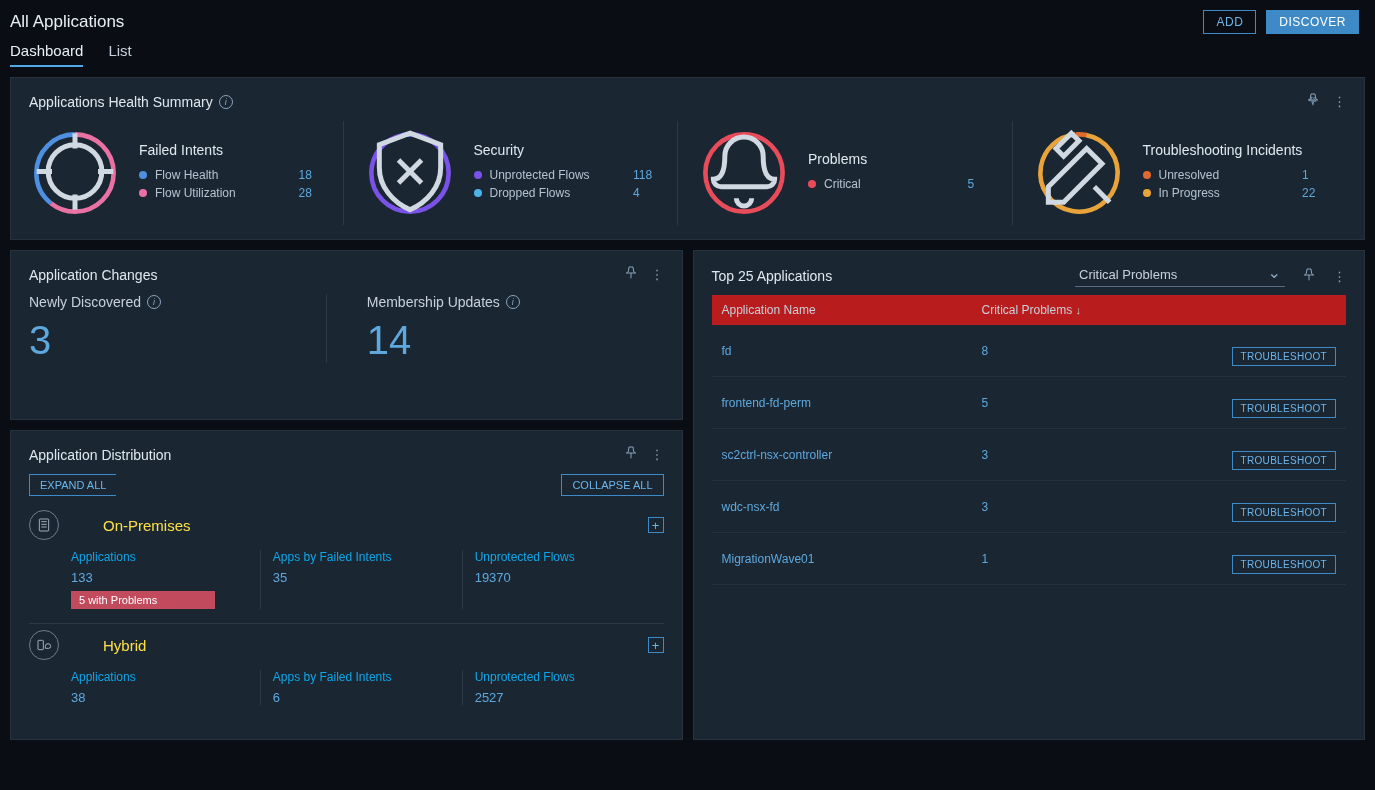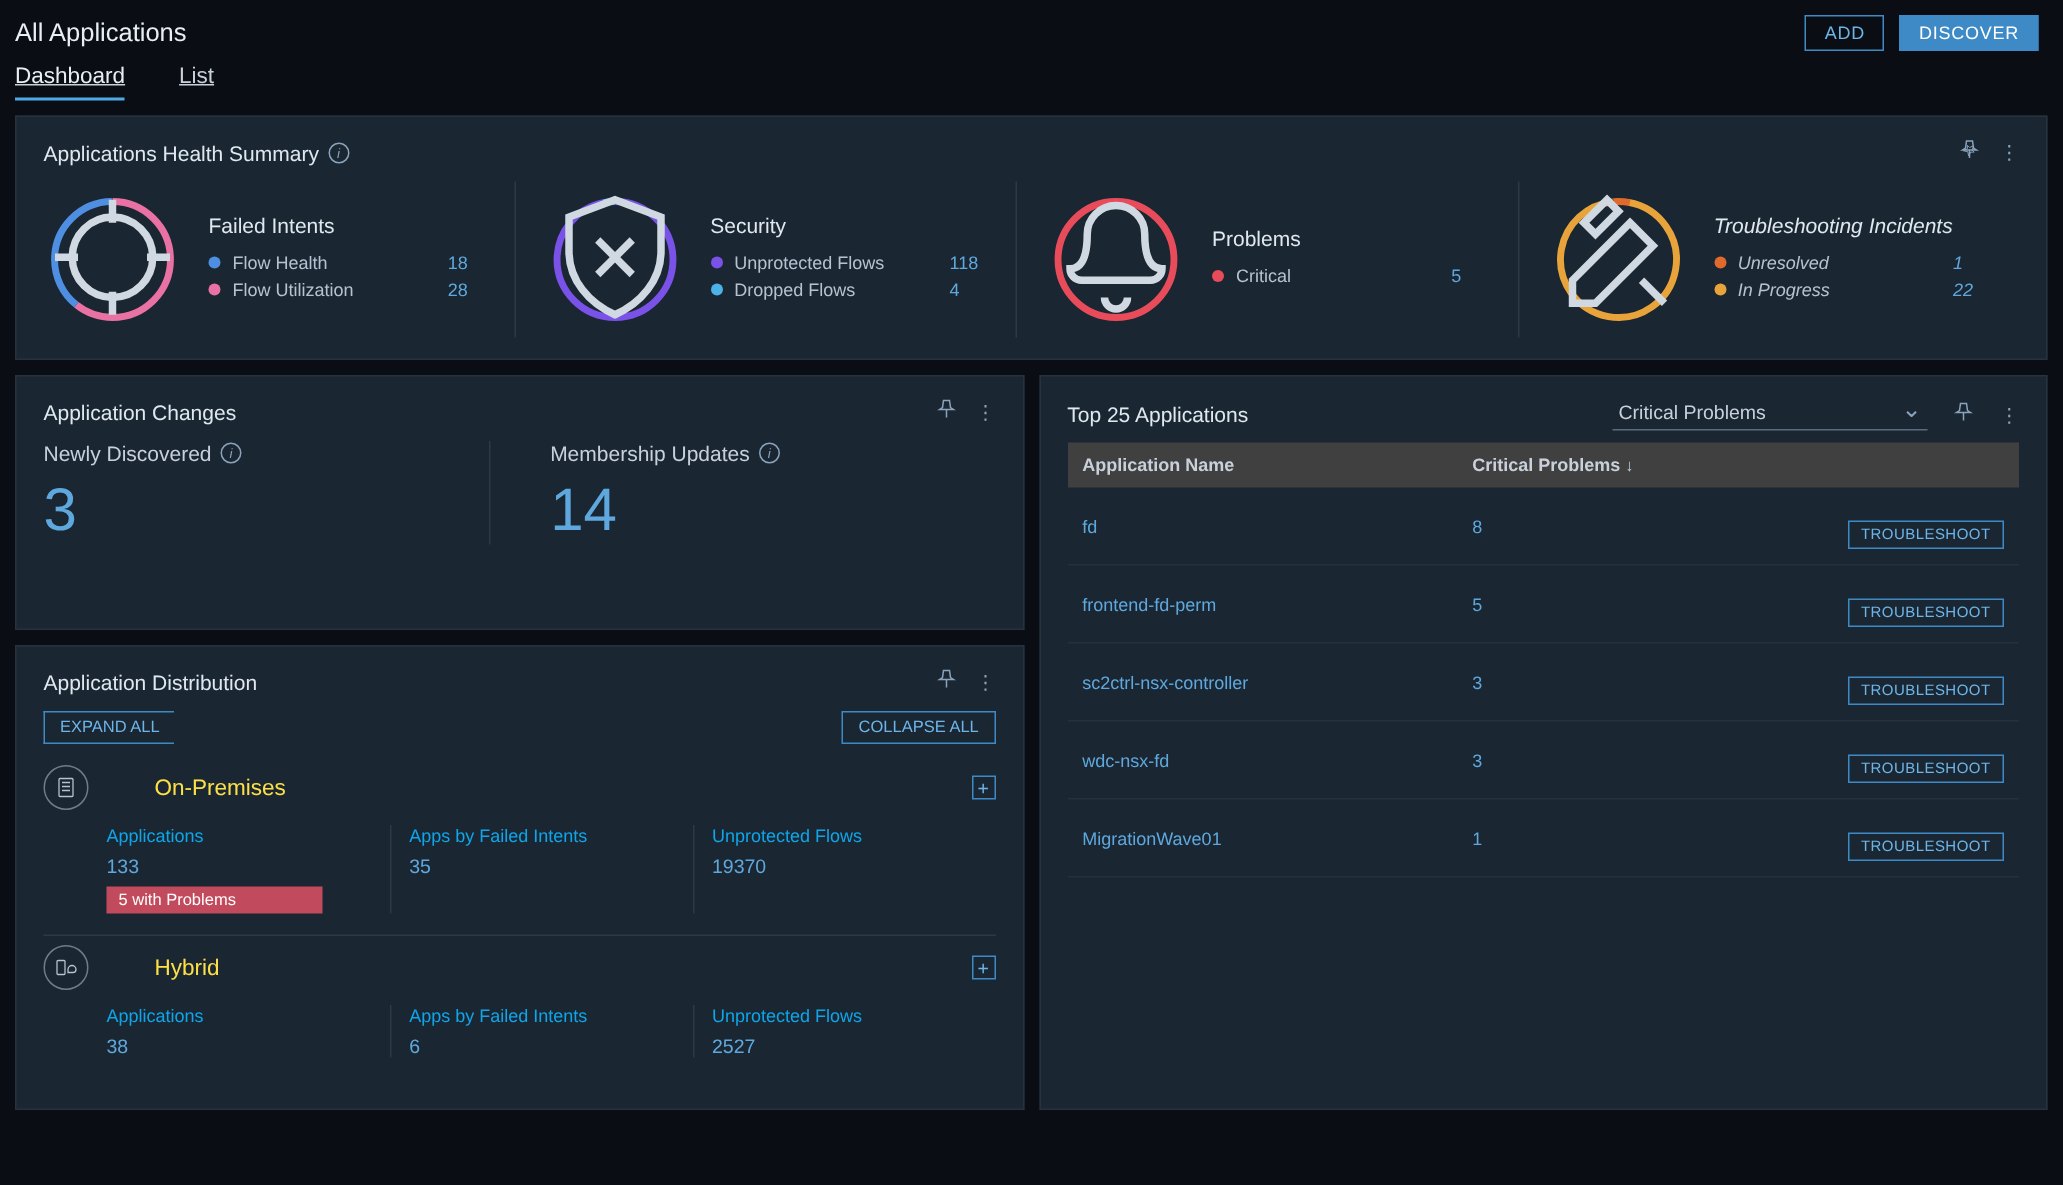--- a/index.html
+++ b/index.html
@@ -37,23 +37,22 @@
   border: 1px solid #3d8ac7;
   background: #3d8ac7;
   color: #fff;
   padding: 4px 12px;
   font-size: 12px;
   cursor: pointer;
   letter-spacing: 0.5px;
 }
 .tabs {
   display: flex;
-  gap: 36px;
+  gap: 25px;
   padding: 8px 10px 0 10px;
-  text-decoration: underline;
 }
 .tab {
   font-size: 15px;
   color: #c8d1db;
   padding-bottom: 6px;
   cursor: pointer;
 }
 .tab.active {
   color: #e8eef5;
   border-bottom: 2px solid #4ea9e6;
@@ -109,21 +108,21 @@
   display: flex;
   align-items: center;
   gap: 18px;
   padding: 6px 0;
   flex: 1;
   border-right: 1px solid #2a3a47;
   padding-left: 20px;
   padding-right: 20px;
 }
 .health-item:first-child { padding-left: 0; }
-.health-item:last-child { border-right: none; font-style: italic; }
+.health-item:last-child { border-right: none; }
 .ring {
   width: 92px;
   height: 92px;
   position: relative;
 }
 .ring svg { width: 92px; height: 92px; }
 .ring-icon {
   position: absolute;
   top: 50%;
   left: 50%;
@@ -279,25 +278,25 @@
 .select-box::after {
   content: "⌄";
   position: absolute;
   right: 4px;
   top: -2px;
   color: #8ba4bc;
   font-size: 16px;
 }
 .table-header {
   display: flex;
-  background: #404040;
+  background: #b91c1c;
   padding: 8px 10px;
   font-size: 12px;
   color: #c8d1db;
-  font-weight: 700;
+  font-weight: 400;
 }
 .th-name { flex: 0 0 260px; }
 .th-problems { flex: 0 0 230px; }
 .th-action { flex: 1; }
 .table-row {
   display: flex;
   align-items: center;
   padding: 10px 10px;
   border-bottom: 1px solid #24323f;
   font-size: 12px;

